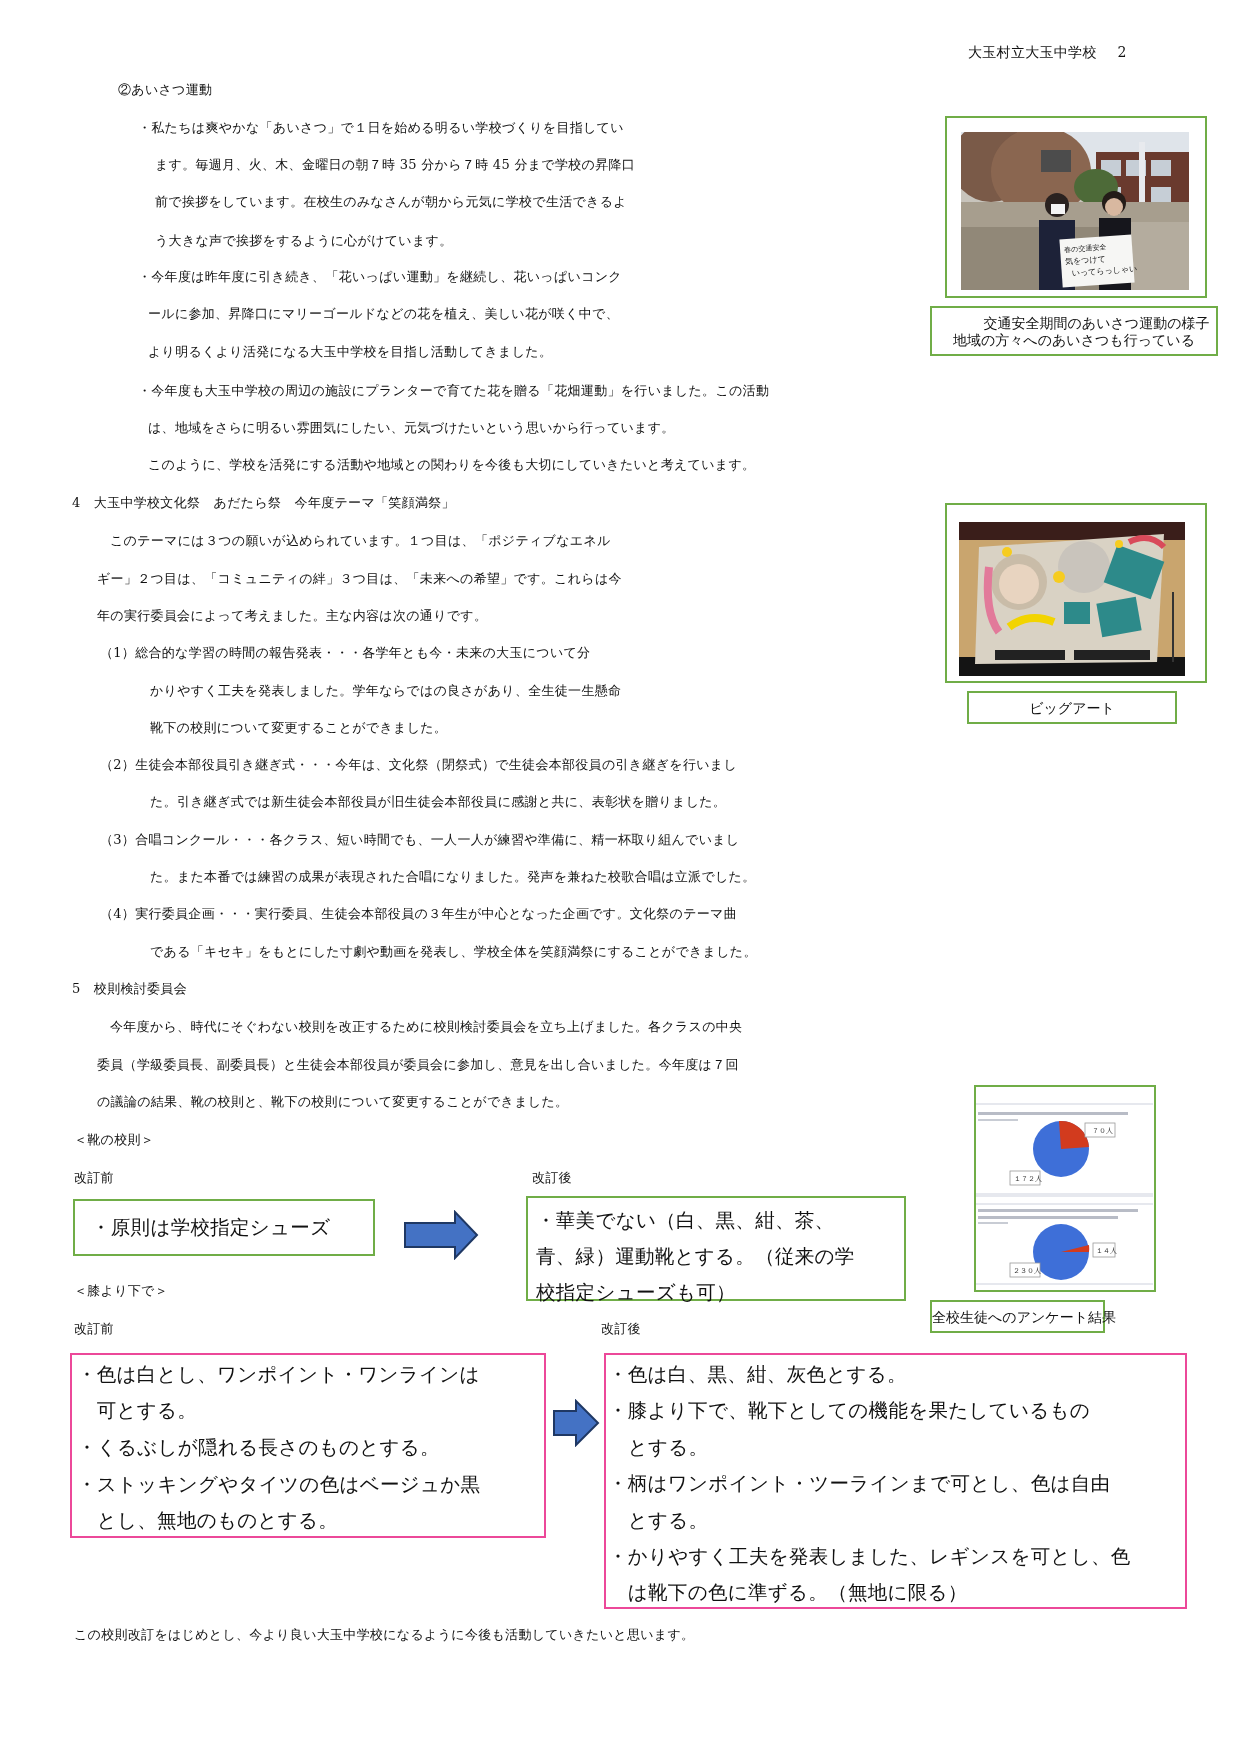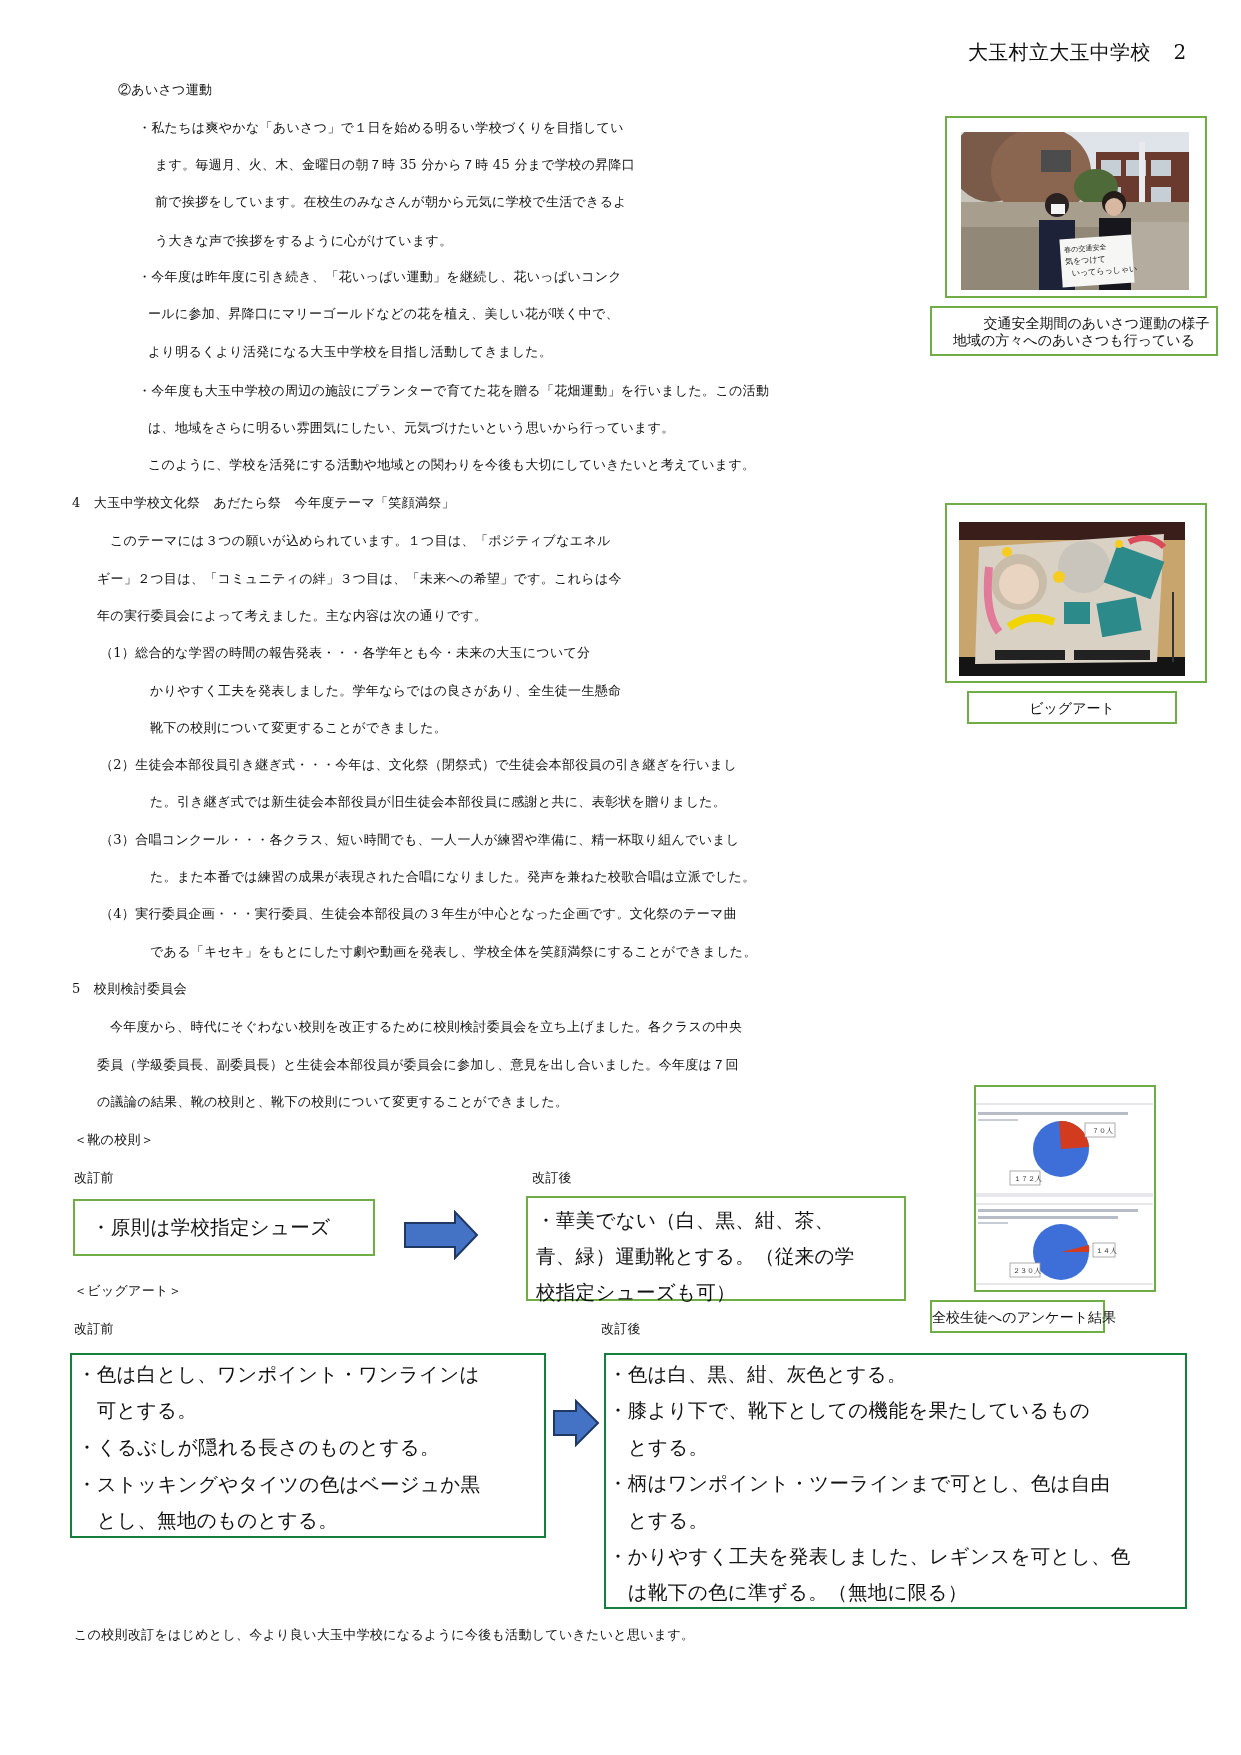--- a/index.html
+++ b/index.html
@@ -2,23 +2,23 @@
 <html><head>
 <meta charset="utf-8">
 <style>
   html, body { margin: 0; padding: 0; background: #ffffff; }
   body {
     width: 1241px; height: 1755px; position: relative; overflow: hidden;
     font-family: "DejaVu Serif", "Liberation Serif", serif;
     color: #111; font-size: 19px;
   }
   .line { position: absolute; white-space: nowrap; font-size: 13px; line-height: 24px; letter-spacing: 0.3px; }
-  .hdr { font-size: 20px; }
+  .hdr { font-size: 14px; }
   .green-box { position: absolute; border: 2.5px solid #70ad47; box-sizing: border-box; background: #fff; }
-  .navy-box { position: absolute; border: 2px solid #15803d; box-sizing: border-box; background: #fff; }
+  .navy-box { position: absolute; border: 2px solid #ec4899; box-sizing: border-box; background: #fff; }
   .caption { font-size: 14px; line-height: 17px; text-align: center; white-space: nowrap; }
   .photo { position: absolute; overflow: hidden; }
   .arrow { position: absolute; }
   .box-line { position: absolute; white-space: nowrap; font-size: 19.5px; line-height: 24px; letter-spacing: 0.3px; }
 </style>
 </head>
 <body>
 
 <div class="line hdr" style="left:968px; top:40px;">
   <span>大玉村立大玉中学校</span>
@@ -138,21 +138,21 @@
 <svg class="arrow" style="left:403px; top:1210px;" width="76" height="50" viewBox="0 0 76 50">
   <polygon points="2,13 52,13 52,2 74,25 52,48 52,37 2,37" fill="#4472c4" stroke="#1f3864" stroke-width="2"></polygon>
 </svg>
 
 <div class="green-box" style="left:526px; top:1196px; width:380px; height:105px;">
   <div class="box-line" style="left:8px; top:11px;">・華美でない（白、黒、紺、茶、</div>
   <div class="box-line" style="left:8px; top:47px;">青、緑）運動靴とする。（従来の学</div>
   <div class="box-line" style="left:8px; top:83px;">校指定シューズも可）</div>
 </div>
 
-<div class="line" style="left:74px; top:1279px;">＜ビッグアート＞</div>
+<div class="line" style="left:74px; top:1279px;">＜膝より下で＞</div>
 <div class="line" style="left:74px; top:1317px;">改訂前</div>
 <div class="line" style="left:601px; top:1317px;">改訂後</div>
 
 <div class="navy-box" style="left:70px; top:1353px; width:476px; height:185px;">
   <div class="box-line" style="left:5px; top:8px;">・色は白とし、ワンポイント・ワンラインは</div>
   <div class="box-line" style="left:5px; top:44px;">　可とする。</div>
   <div class="box-line" style="left:5px; top:81px;">・くるぶしが隠れる長さのものとする。</div>
   <div class="box-line" style="left:5px; top:118px;">・ストッキングやタイツの色はベージュか黒</div>
   <div class="box-line" style="left:5px; top:154px;">　とし、無地のものとする。</div>
 </div>

